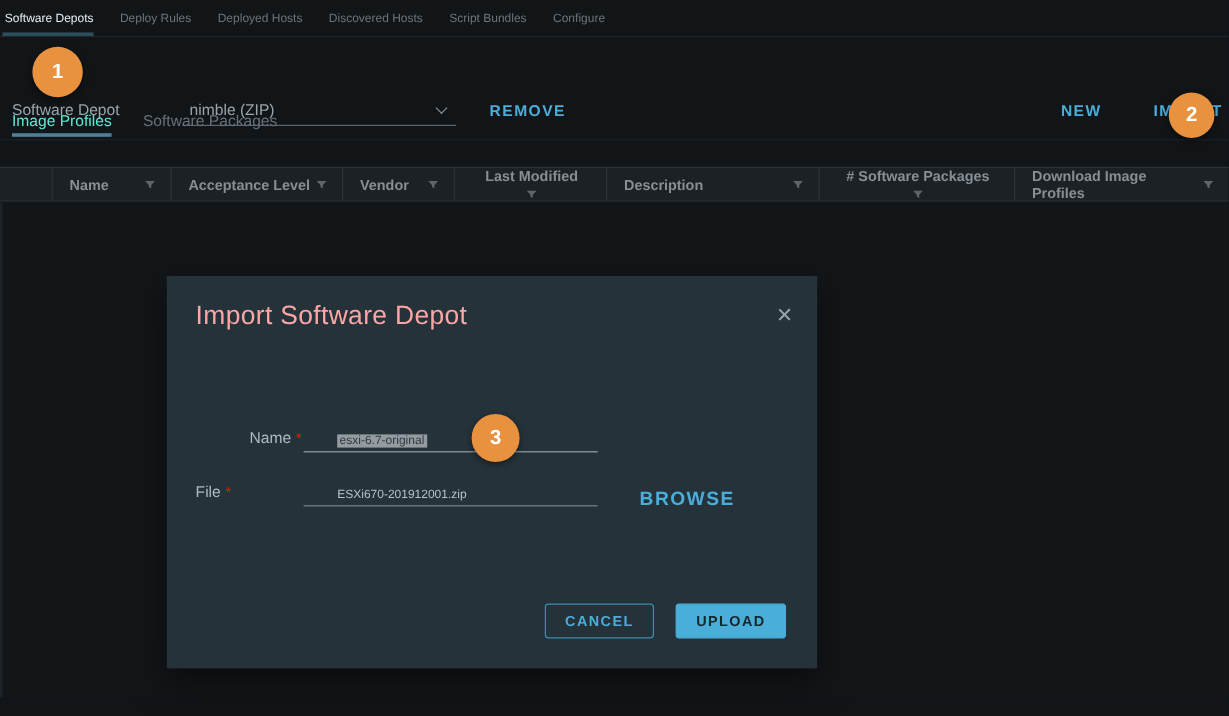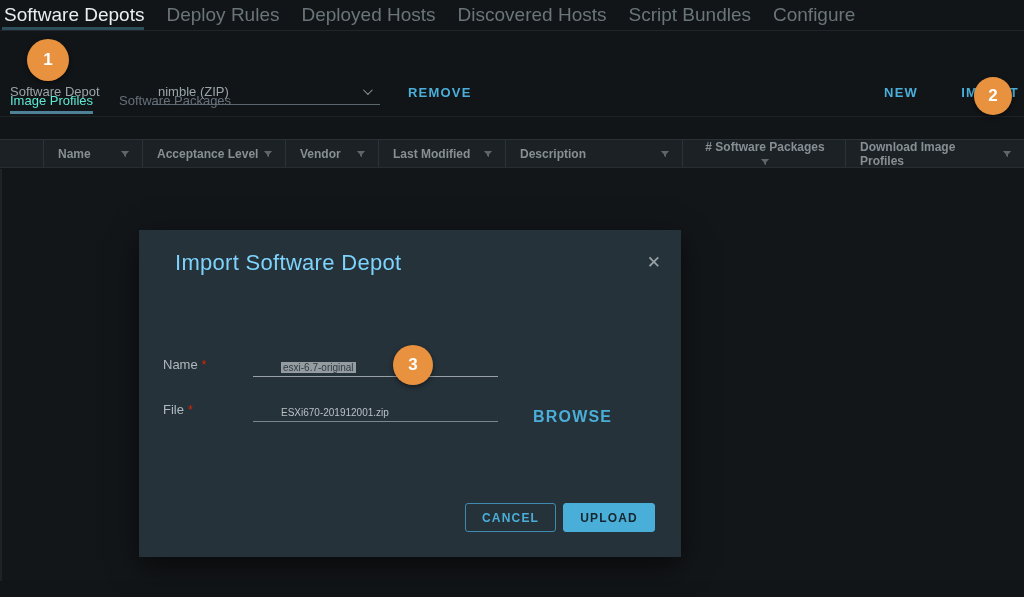--- a/index.html
+++ b/index.html
@@ -1,21 +1,21 @@
 <!DOCTYPE html>
 <html><head>
 <meta charset="utf-8">
 <style>
   * { margin:0; padding:0; box-sizing:border-box; }
   html,body { width:1024px; height:597px; background:#111518; font-family:"Liberation Sans", sans-serif; }
   .screen { position:relative; width:1024px; height:597px; overflow:hidden; background:#111518; color:#aab4b9; }
 
   
   .topnav { position:absolute; top:0; left:0; width:1024px; height:31px; border-bottom:1px solid #1f2529; display:flex; align-items:stretch; padding-left:2px; }
-  .topnav .tab { position:relative; display:flex; align-items:center; padding:0 11px; font-size:19px; color:#6b7579; cursor:default; }
+  .topnav .tab { position:relative; display:flex; align-items:center; padding:0 11px; font-size:10px; color:#6b7579; cursor:default; }
   .topnav .tab:first-child { padding-left:2px; }
   .topnav .tab.active { color:#e9eef1; }
   .topnav .tab.active::after { content:""; position:absolute; left:0; right:8px; bottom:0; height:3px; background:#2d4f5b; }
   .topnav .tab:first-child.active::after { left:0; right:11px; }
 
   
   .toolbar { position:absolute; top:31px; left:0; width:1024px; height:54px; }
   .depot-label { position:absolute; left:10px; top:53px; font-size:13px; color:#9aa4a9; }
   .depot-select { position:absolute; left:152px; top:48px; width:228px; height:26px; border-bottom:1px solid #5d686e; font-size:13px; color:#9aa5ab; display:flex; align-items:center; justify-content:space-between; padding:0 6px; cursor:pointer; }
   .chev { width:7px; height:7px; border-right:1.5px solid #8a949a; border-bottom:1.5px solid #8a949a; transform:rotate(45deg) translateY(-2px); margin-right:4px; }
@@ -29,38 +29,38 @@
   .subtabs .tab { position:relative; display:flex; align-items:center; padding:0 13px; font-size:13px; color:#66707a; cursor:default; }
   .subtabs .tab:first-child { padding-left:0; padding-right:13px; }
   .subtabs .tab.active { color:#5eead4; }
   .subtabs .tab.active::after { content:""; position:absolute; left:0; right:13px; bottom:2px; height:3px; background:#4e8198; }
 
   
   .grid-header { position:absolute; top:139px; left:0; width:1024px; height:29px; background:#1c2125; border-top:1px solid #2b3237; border-bottom:1px solid #272d31; display:flex; }
   .hcell { display:flex; align-items:center; justify-content:space-between; padding:0 12px 0 14px; font-size:12px; font-weight:bold; color:#878f94; position:relative; }
   .hcell + .hcell { border-left:1px solid #2c3338; }
   .hcell .funnel { color:#5c666c; display:flex; align-items:center; cursor:pointer; }
-  .c0{width:43px;} .c1{width:99px;} .c2{width:143px;} .c3{width:93px;} .c4{width:127px;} .c5{width:177px;} .c6{width:163px;flex-direction:column;} .c7{width:179px;}
+  .c0{width:43px;} .c1{width:99px;} .c2{width:143px;} .c3{width:93px;} .c4{width:127px;flex-direction:column;} .c5{width:177px;} .c6{width:163px;flex-direction:column;} .c7{width:179px;}
   .grid-body { position:absolute; top:169px; left:0; width:1024px; height:412px; background:#131619; border-left:2px solid #1d2327; }
 
   
   .modal { position:absolute; left:139px; top:230px; width:542px; height:327px; background:#25323a; box-shadow:0 10px 28px rgba(0,0,0,.6); }
-  .modal-title { position:absolute; left:24px; top:20px; font-size:22px; font-weight:300; color:#7dd3fc; letter-spacing:.3px;margin-left:12px; }
+  .modal-title { position:absolute; left:24px; top:20px; font-size:22px; font-weight:300; color:#fca5a5; letter-spacing:.3px; }
   .modal-close { position:absolute; right:20px; top:22px; background:none; border:none; font-size:17px; color:#9aa3a8; cursor:pointer; font-family:"Liberation Sans", sans-serif; }
   .field-label { position:absolute; left:24px; font-size:13px; color:#b0b9bd; }
   .req { color:#e12200; margin-left:4px; font-size:12px; }
   .underline-input { position:absolute; left:114px; width:245px; height:22px; border-bottom:1px solid #97a1a7; font-size:10px; display:flex; align-items:flex-end; padding-bottom:3px; cursor:text;padding-left:28px; }
-  .name-label { top:127px; }
+  .name-label { top:127px;margin-left:45px; }
   .name-input { top:125px; }
   .selected-text { background:#959ca1; color:#2f3b42; padding:0 2px; }
   .file-label { top:172px; }
   .file-input { top:170px; border-bottom-color:#7c868d; }
   .file-input .plain-text { color:#b9c1c6; }
   .browse-link { position:absolute; left:394px; top:178px; font-size:16px; font-weight:bold; letter-spacing:1.2px; color:#4aaed9; cursor:pointer; }
-  .btn-row { position:absolute; right:26px; bottom:25px; display:flex; gap:7px; }
+  .btn-row { position:absolute; right:26px; bottom:25px; display:flex; gap:18px; }
   .btn { height:29px; border-radius:3px; font-size:12px; font-weight:bold; letter-spacing:1.2px; font-family:"Liberation Sans", sans-serif; cursor:pointer; padding:0 16px; }
   .btn-outline { background:transparent; border:1px solid #3f8ab0; color:#4aaed9; }
   .btn-primary { background:#49afd9; border:1px solid #49afd9; color:#16262e; }
 
   
   .badge { position:absolute; border-radius:50%; background:#e8913e; color:#fff; display:flex; align-items:center; justify-content:center; font-size:17px; font-weight:bold; box-shadow:0 2px 5px rgba(0,0,0,.45); }
   .badge-1 { left:27px; top:39px; width:42px; height:42px; }
   .badge-2 { left:974px; top:77px; width:38px; height:38px; }
   .badge-3 { left:393px; top:345px; width:40px; height:40px; }
 </style>

